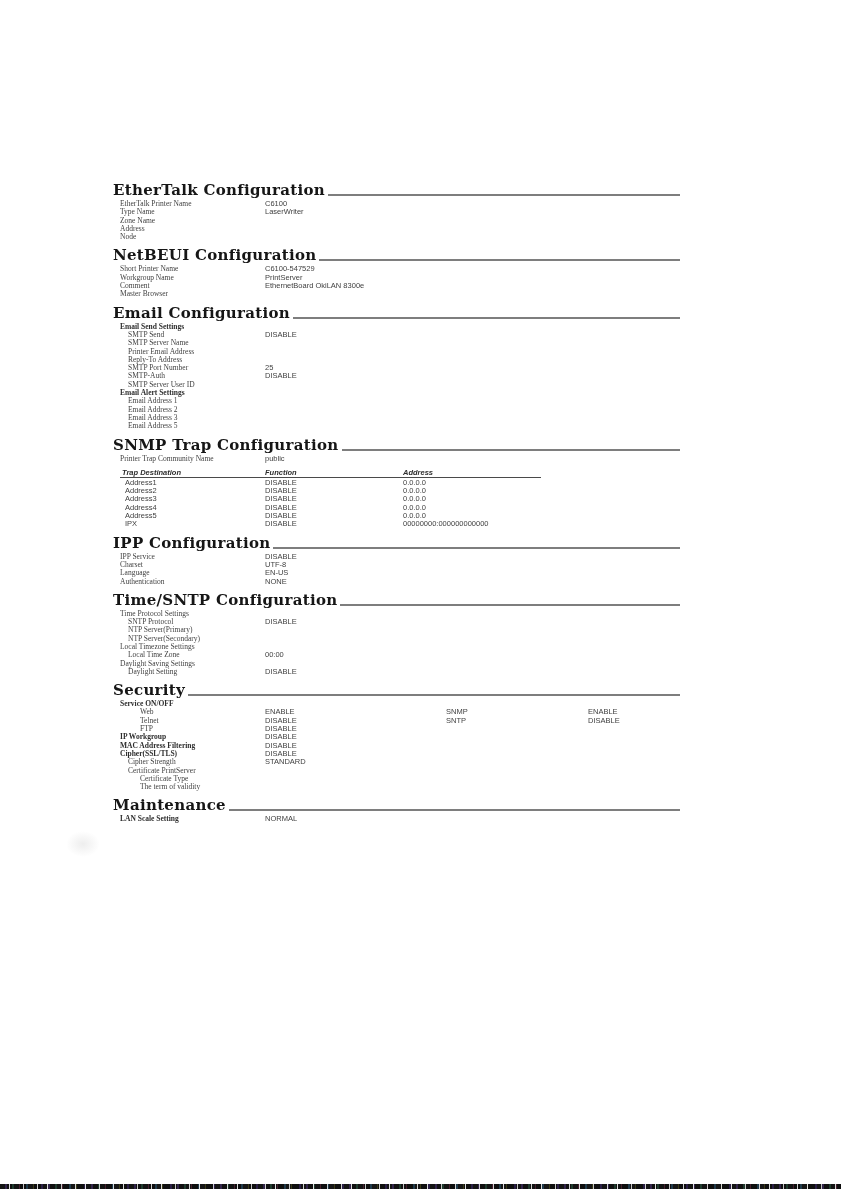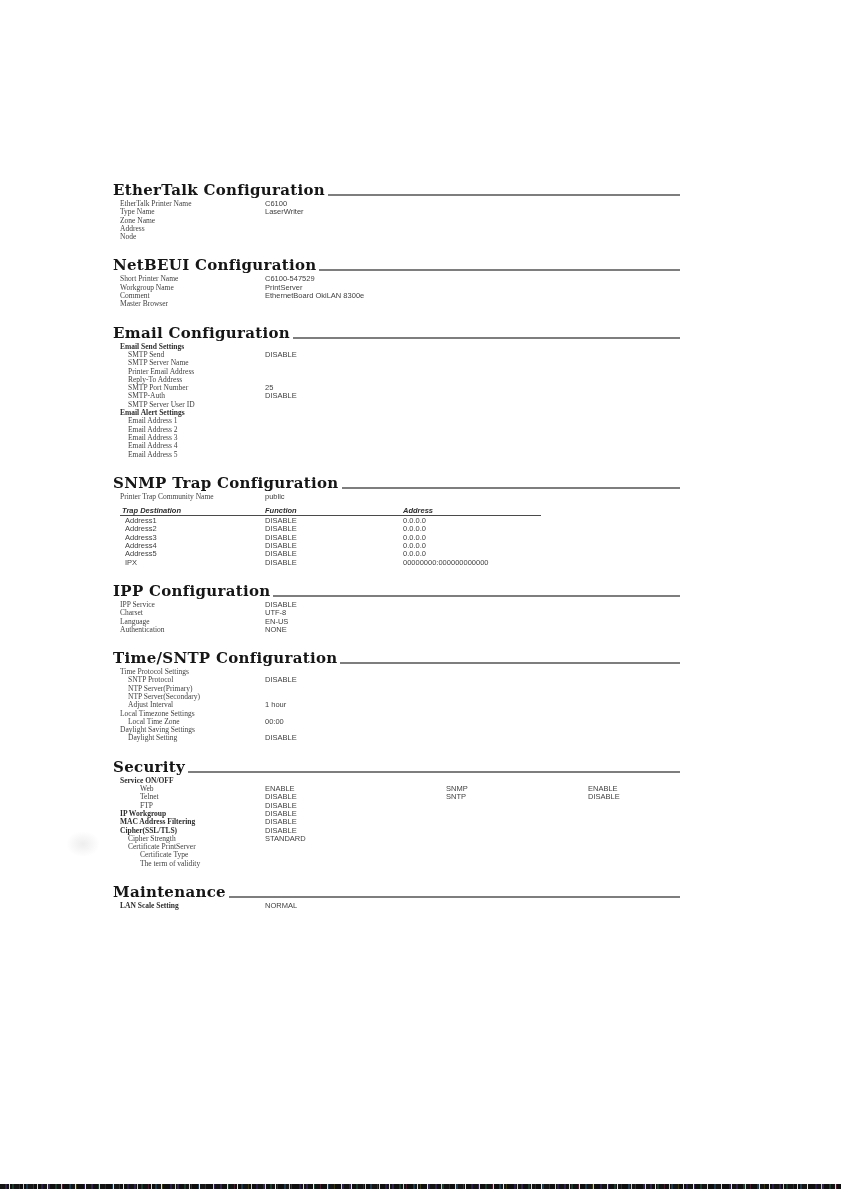--- a/index.html
+++ b/index.html
@@ -13,21 +13,21 @@
     height: 1193px;
     overflow: hidden;
     font-family: "Liberation Sans", sans-serif;
   }
   .page {
     position: absolute;
     left: 113px;
     top: 182px;
     width: 567px;
   }
-  .sec { margin-top: 16px; }
+  .sec { margin-top: 6px; }
   .sec:first-child { margin-top: 0; }
   .sec-head {
     display: flex;
     align-items: flex-end;
     font-family: "DejaVu Serif", serif;
     font-weight: bold;
     font-size: 15px;
     line-height: 16px;
     letter-spacing: 0.3px;
     color: #161616;
@@ -181,23 +181,20 @@
       <div class="row">
         <span class="lab ind2">Email Address 1</span>
       </div>
       <div class="row">
         <span class="lab ind2">Email Address 2</span>
       </div>
       <div class="row">
         <span class="lab ind2">Email Address 3</span>
       </div>
       <div class="row">
-        <span class="lab ind2">Email Address 4</span>
-      </div>
-      <div class="row">
         <span class="lab ind2">Email Address 5</span>
       </div>
     </section>
     <section class="sec">
       <div class="sec-head">
         <span class="sec-title">SNMP Trap Configuration</span>
         <span class="rule"></span>
       </div>
       <div class="row">
         <span class="lab ind1">Printer Trap Community Name</span>
@@ -275,24 +272,20 @@
         <span class="lab ind2">SNTP Protocol</span>
         <span class="val">DISABLE</span>
       </div>
       <div class="row">
         <span class="lab ind2">NTP Server(Primary)</span>
       </div>
       <div class="row">
         <span class="lab ind2">NTP Server(Secondary)</span>
       </div>
       <div class="row">
-        <span class="lab ind2">Adjust Interval</span>
-        <span class="val">1 hour</span>
-      </div>
-      <div class="row">
         <span class="lab ind1">Local Timezone Settings</span>
       </div>
       <div class="row">
         <span class="lab ind2">Local Time Zone</span>
         <span class="val">00:00</span>
       </div>
       <div class="row">
         <span class="lab ind1">Daylight Saving Settings</span>
       </div>
       <div class="row">

